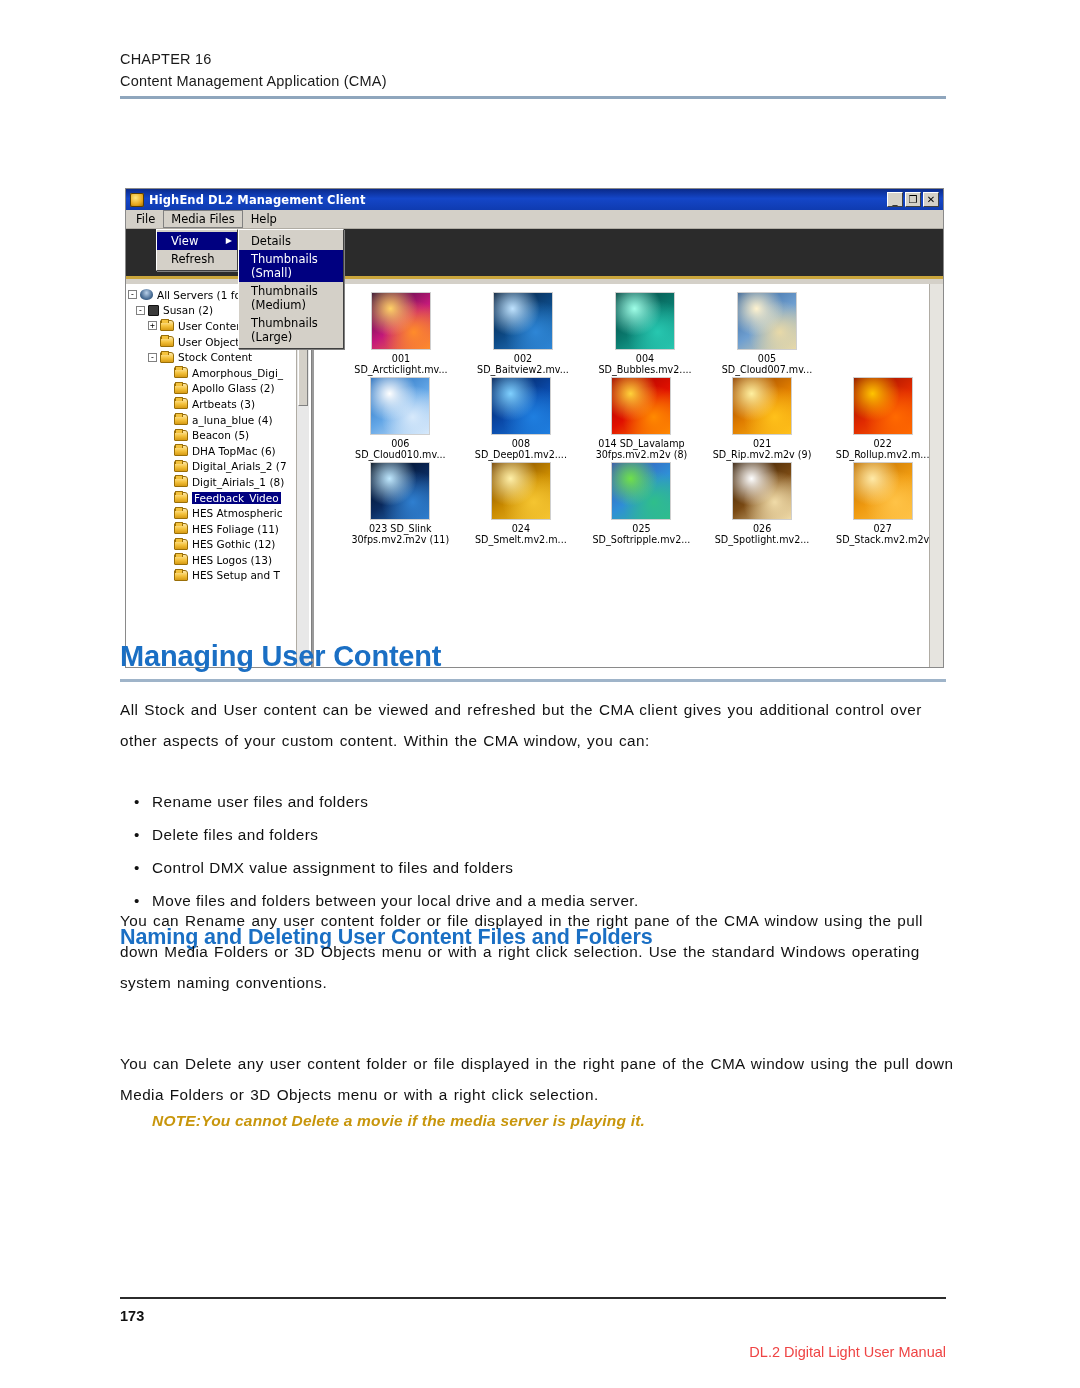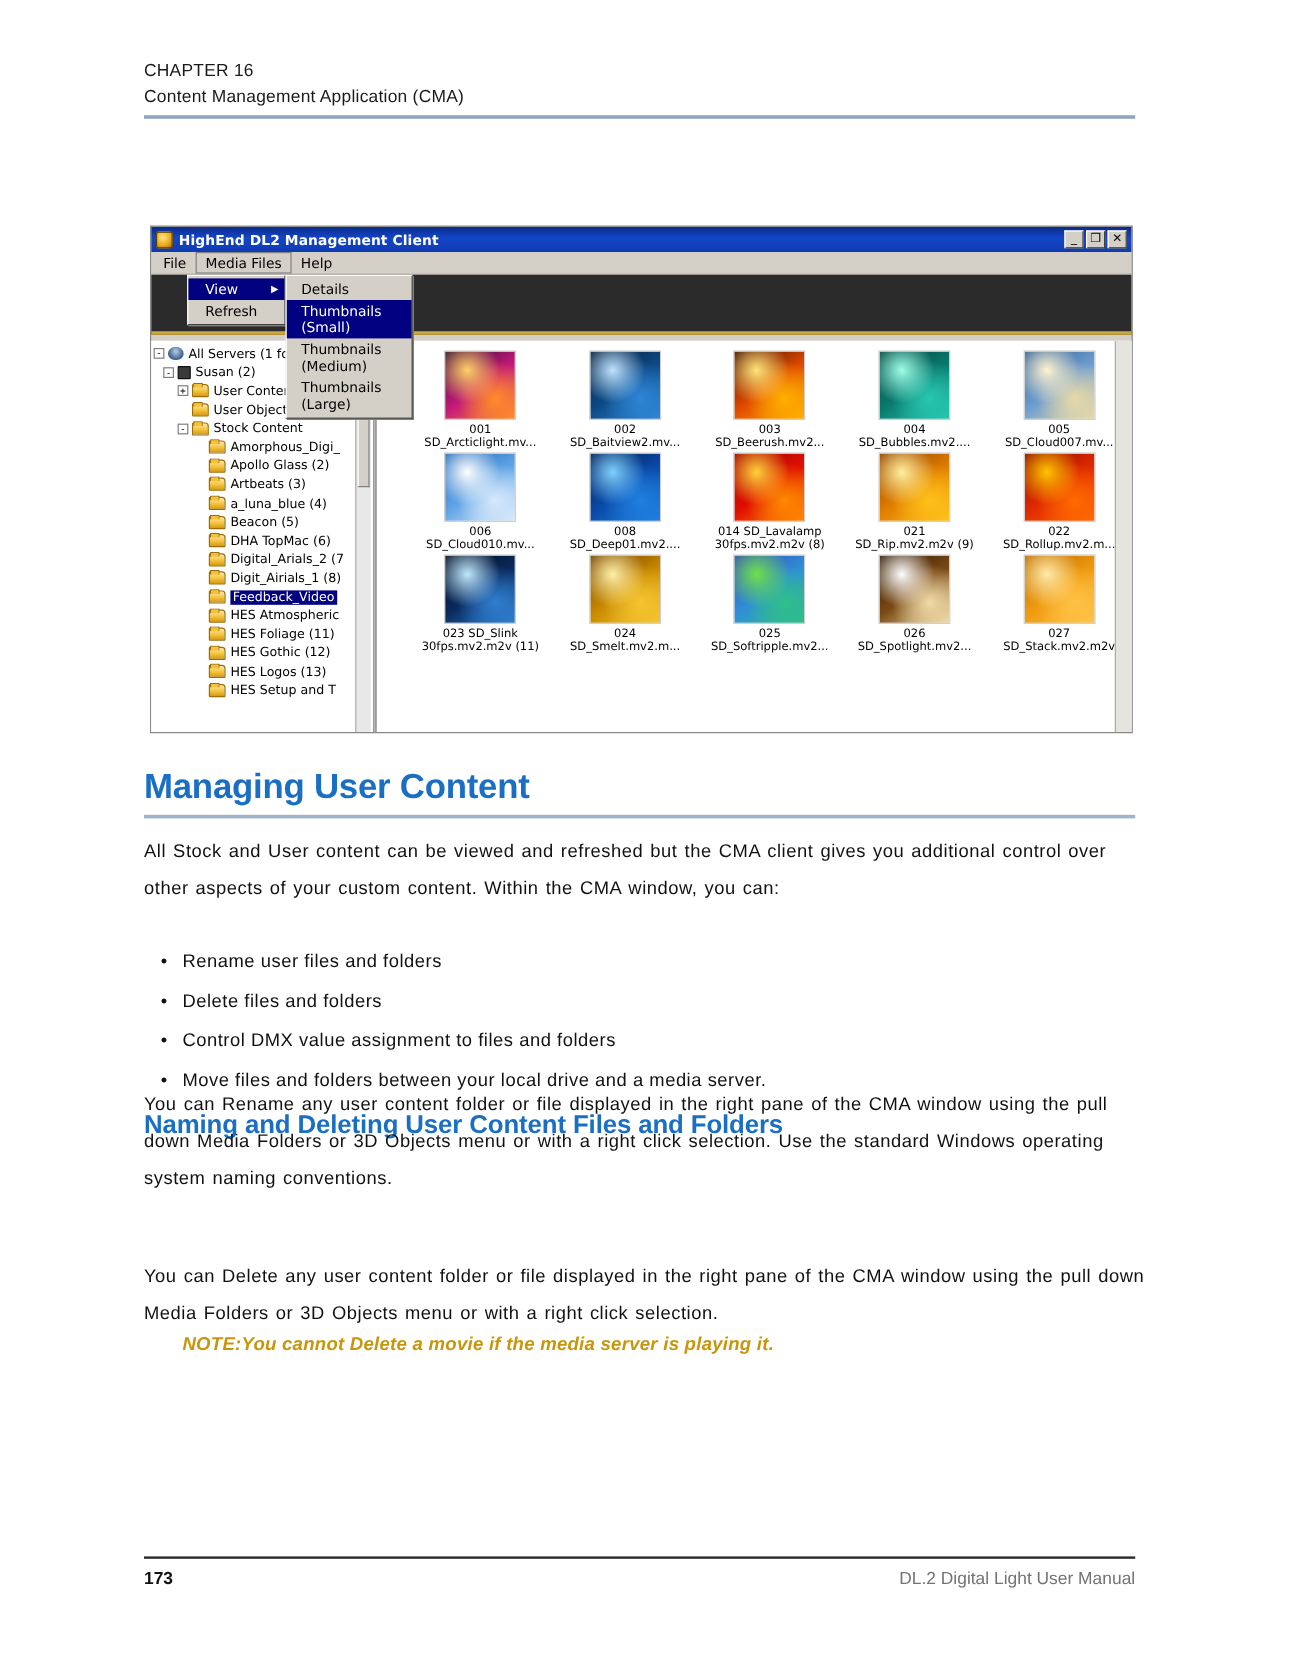--- a/index.html
+++ b/index.html
@@ -83,28 +83,28 @@
   
   .ftr-rule {
     position: absolute; left: 120px; top: 1297px; width: 826px; height: 2px;
     background: #2b2b2b;
   }
   .ftr-page {
     position: absolute; left: 120px; top: 1308px;
     font-size: 14.5px; font-weight: bold; color: #111;
   }
   .ftr-title {
-    position: absolute; right: 134px; top: 1308px;
-    font-size: 14.5px; color: #737373;
+    position: absolute; right: 134px; top: 1344px;
+    font-size: 14.5px; color: #ef4444;
   }
 
   
   .shot {
     position: absolute; left: 125px; top: 188px;
-    width: 819px; height: 423px;
+    width: 819px; height: 480px;
     background: #d4d0c8;
     border: 1px solid #8a8a8a;
     font-family: "DejaVu Sans", sans-serif;
     overflow: hidden;
   }
   
   .titlebar {
     position: relative; height: 21px;
     background: linear-gradient(180deg,#0a2a8a 0%, #1446c8 45%, #0f3bb0 100%);
     display: flex; align-items: center;
@@ -422,25 +422,20 @@
                 <div class="thumb-img" style="background: radial-gradient(circle at 32% 28%, rgb(255, 209, 102) 0%, rgba(0, 0, 0, 0) 48%), radial-gradient(circle at 72% 70%, rgb(255, 140, 42) 0%, rgba(0, 0, 0, 0) 55%), linear-gradient(145deg, rgb(43, 10, 51) 0%, rgb(196, 25, 122) 52%, rgb(255, 140, 42) 100%);"></div>
                 <div class="cap1">001</div>
                 <div class="cap2">SD_Arcticlight.mv...</div>
               </div>
               <div class="cell">
                 <div class="thumb-img" style="background: radial-gradient(circle at 32% 28%, rgb(191, 227, 255) 0%, rgba(0, 0, 0, 0) 48%), radial-gradient(circle at 72% 70%, rgb(46, 134, 214) 0%, rgba(0, 0, 0, 0) 55%), linear-gradient(145deg, rgb(6, 26, 51) 0%, rgb(13, 74, 134) 52%, rgb(46, 134, 214) 100%);"></div>
                 <div class="cap1">002</div>
                 <div class="cap2">SD_Baitview2.mv...</div>
               </div>
               <div class="cell">
-                <div class="thumb-img" style="background: radial-gradient(circle at 32% 28%, rgb(255, 229, 122) 0%, rgba(0, 0, 0, 0) 48%), radial-gradient(circle at 72% 70%, rgb(255, 176, 0) 0%, rgba(0, 0, 0, 0) 55%), linear-gradient(145deg, rgb(58, 10, 0) 0%, rgb(224, 74, 0) 52%, rgb(255, 176, 0) 100%);"></div>
-                <div class="cap1">003</div>
-                <div class="cap2">SD_Beerush.mv2...</div>
-              </div>
-              <div class="cell">
                 <div class="thumb-img" style="background: radial-gradient(circle at 32% 28%, rgb(159, 255, 232) 0%, rgba(0, 0, 0, 0) 48%), radial-gradient(circle at 72% 70%, rgb(39, 199, 176) 0%, rgba(0, 0, 0, 0) 55%), linear-gradient(145deg, rgb(4, 64, 60) 0%, rgb(10, 122, 110) 52%, rgb(39, 199, 176) 100%);"></div>
                 <div class="cap1">004</div>
                 <div class="cap2">SD_Bubbles.mv2....</div>
               </div>
               <div class="cell">
                 <div class="thumb-img" style="background: radial-gradient(circle at 32% 28%, rgb(255, 243, 207) 0%, rgba(0, 0, 0, 0) 48%), radial-gradient(circle at 72% 70%, rgb(232, 217, 168) 0%, rgba(0, 0, 0, 0) 55%), linear-gradient(145deg, rgb(47, 94, 150) 0%, rgb(111, 159, 208) 52%, rgb(232, 217, 168) 100%);"></div>
                 <div class="cap1">005</div>
                 <div class="cap2">SD_Cloud007.mv...</div>
               </div>
             </div>

